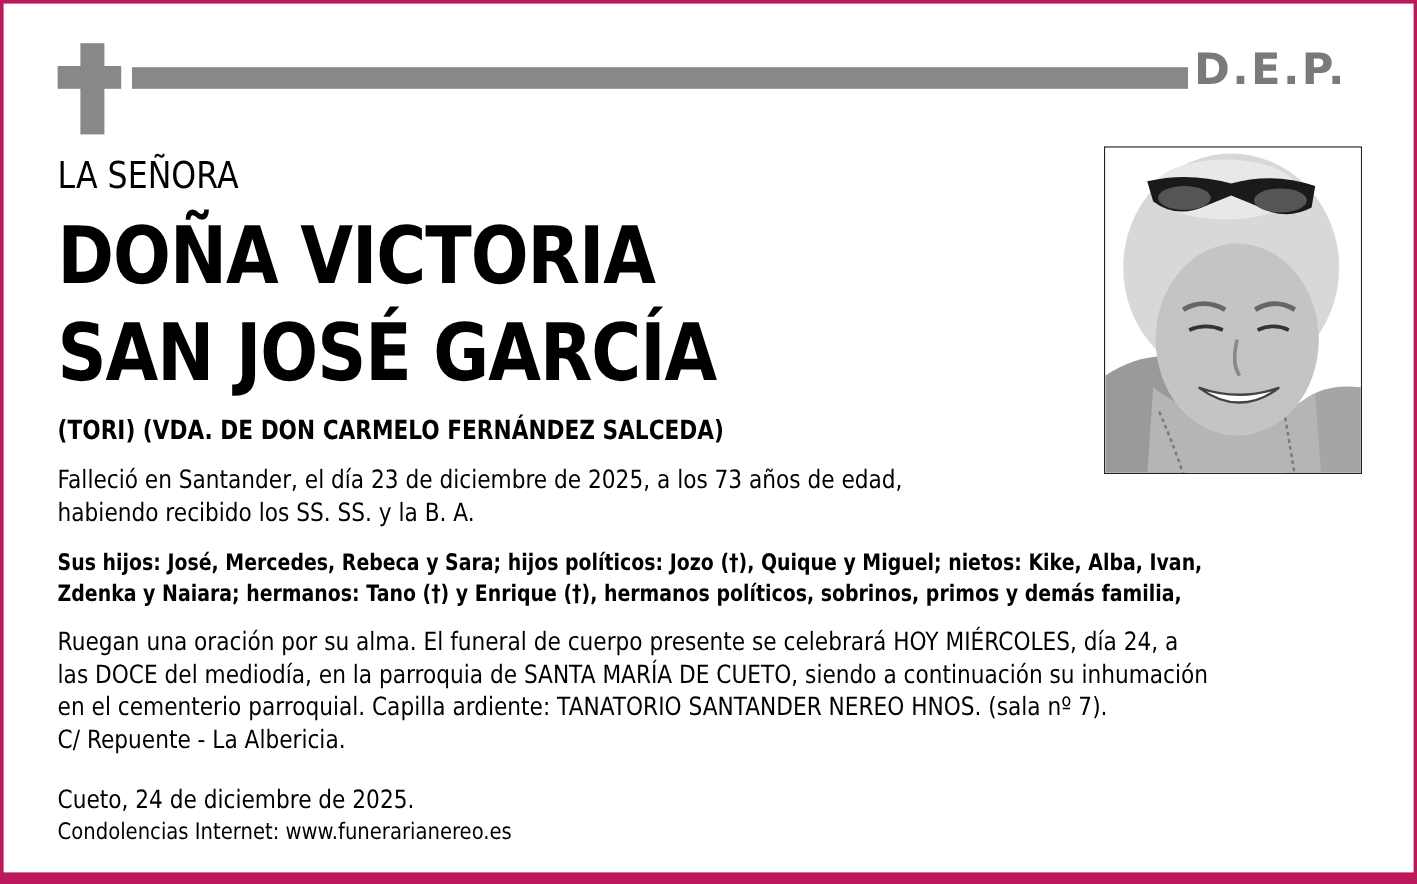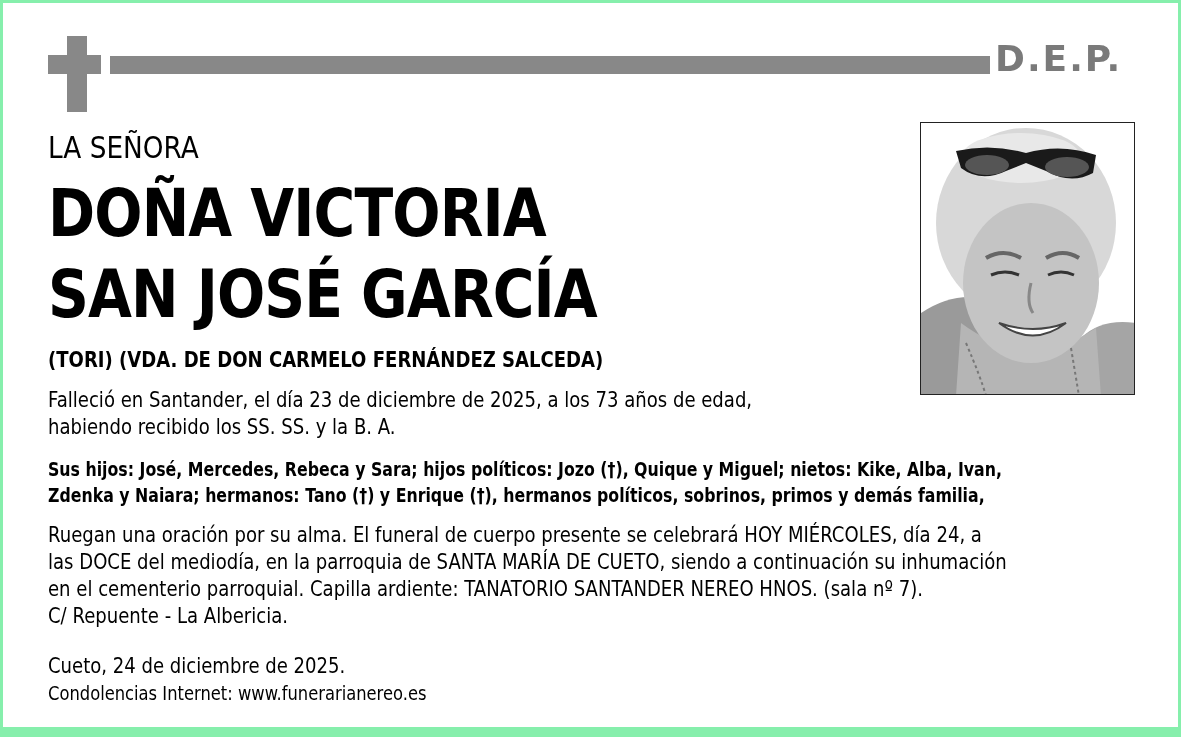--- a/index.html
+++ b/index.html
@@ -1,20 +1,20 @@
 <!DOCTYPE html>
 <html><head>
   <meta charset="utf-8">
   <style>
     * { box-sizing: border-box; margin: 0; padding: 0; }
     html, body { width: 1181px; height: 737px; background: #000; overflow: hidden; }
     body { font-family: "Liberation Sans", "DejaVu Sans", sans-serif; color: #000; }
     .frame {
       position: absolute; left: 0; top: 0; width: 1181px; height: 737px;
-      background: #86efac;
+      background: #be185d;
     }
     .page {
       position: absolute; left: 3px; top: 3px; width: 1175px; height: 724px;
       background: #fff;
     }
     .cross-v { position: absolute; left: 64px; top: 33px; width: 20px; height: 76px; background: #888; }
     .cross-h { position: absolute; left: 45px; top: 52px; width: 53px; height: 19px; background: #888; }
     .rule { position: absolute; left: 107px; top: 53px; width: 880px; height: 18px; background: #888; }
     .dep {
       position: absolute; left: 992px; top: 36px;

